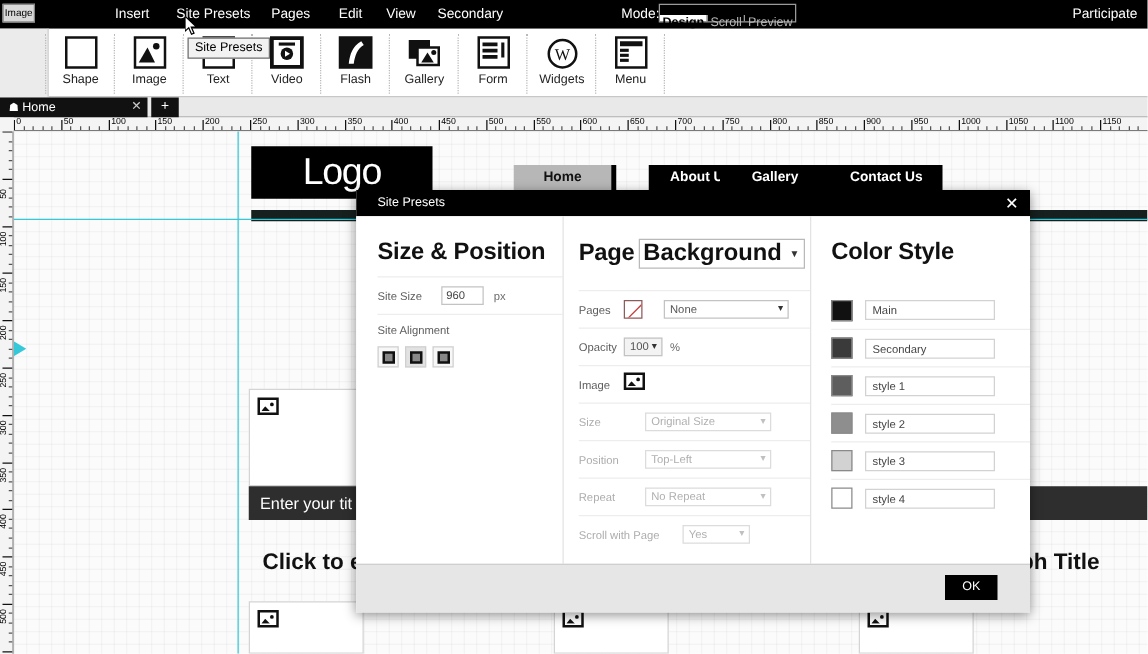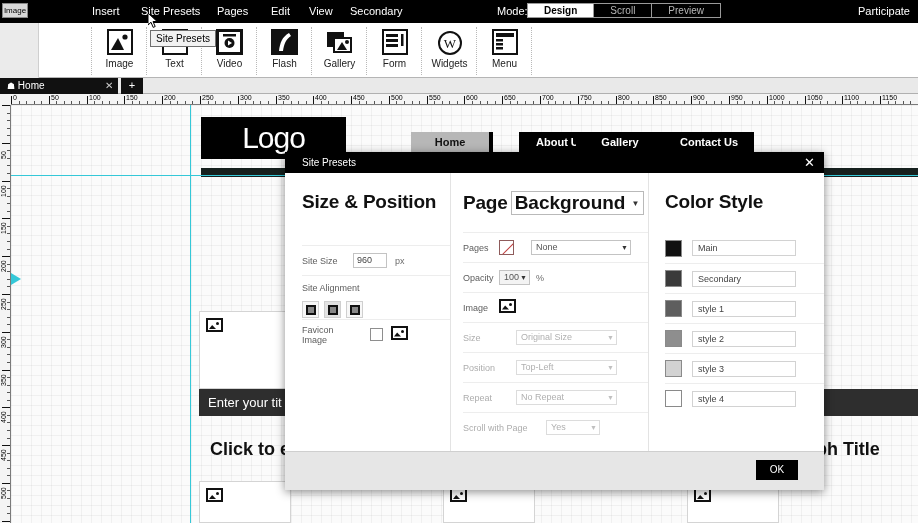--- a/index.html
+++ b/index.html
@@ -10,22 +10,22 @@
   #topbar { position:absolute; left:0; top:0; width:918px; height:23px;
     background:#000; color:#fff; font-size:11px; }
   #logo-box { position:absolute; left:2px; top:3px; width:26px; height:15px;
     background:#d8d8d8; border:1px solid #888; color:#000; font-size:8px;
     line-height:13px; text-align:center; overflow:hidden; }
   .menu-item { position:absolute; top:5px; font-size:11px; color:#fff;
     white-space:nowrap; cursor:default; }
   #mode-label { position:absolute; top:5px; left:497px; font-size:11px; color:#fff; }
   #mode-group { position:absolute; top:3px; left:527px; height:15px;
     border:1px solid #9a9a9a; display:flex; }
-  .mode-btn { font-size:10px; line-height:13px; padding:0 16px; color:#b6b6b6;
-    border-right:1px solid #9a9a9a; white-space:nowrap; }
+  .mode-btn { font-size:10px; line-height:13px; padding:0 2px; color:#b6b6b6;
+    border-right:1px solid #9a9a9a; white-space:nowrap;margin-top:8px; }
   .mode-btn:last-child { border-right:none; }
   .mode-btn.active { background:#fff; color:#000; font-weight:bold; }
   #participate { position:absolute; top:5px; right:8px; font-size:11px; color:#fff; }
 
   
   #toolbar { position:absolute; left:0; top:23px; width:918px; height:55px;
     background:#fff; border-bottom:1px solid #b5b5b5; }
   #toolbar::before { content:""; position:absolute; left:0; top:0;
     width:38px; height:55px; background:#ebebeb; border-right:1px solid #cfcfcf; }
   .tool { position:absolute; top:4px; width:56px; height:48px; text-align:center;
@@ -185,20 +185,26 @@
   <div id="mode-label">Mode:</div>
   <div id="mode-group">
     <div class="mode-btn active">Design</div>
     <div class="mode-btn">Scroll</div>
     <div class="mode-btn">Preview</div>
   </div>
   <div id="participate">Participate</div>
 </div>
 
 <div id="toolbar">
+  <div class="tool" style="left:36px">
+    <div class="glyph">
+        <div class="ic-box"></div>
+      </div>
+    <div class="lbl">Shape</div>
+  </div>
   <div class="tool" style="left:91px">
     <div class="glyph">
       <div class="ic-box" style="position:relative;">
         <svg width="22" height="22" viewBox="0 0 22 22" style="position:absolute;left:0;top:0">
           <polygon points="2,19 9,7 15,19" fill="#111"></polygon>
             <circle cx="16" cy="6" r="2.6" fill="#111"></circle>
         </svg>
       </div>
     </div>
     <div class="lbl">Image</div>
@@ -557,21 +563,21 @@
 
 <div id="modal">
   <div id="modal-header">
     <span>Site Presets</span>
     <span id="modal-close">✕</span>
   </div>
 
   <div id="modal-body">
 
     <div class="col c1">
-      <div class="coltitle" style="margin-bottom:32px;">Size &amp; Position</div>
+      <div class="coltitle" style="margin-bottom:8px;">Size &amp; Position</div>
 
       <div class="row first">
         <span class="rlbl" style="width:43px;">Site Size</span>
         <span class="tinput" style="width:34px; margin-left:8px;">960</span>
         <span class="unit" style="margin-left:8px;">px</span>
       </div>
 
       <div class="row" style="height:44px; align-items:flex-start; padding-top:7px; display:block;">
         <div class="rlbl">Site Alignment</div>
         <div class="align-btns" style="margin-top:8px;">
@@ -580,25 +586,20 @@
             </div>
           <div class="abtn" style="background:#e2e2e2;">
               <div class="sq"></div>
             </div>
           <div class="abtn">
               <div class="sq"></div>
             </div>
         </div>
       </div>
 
-      <div class="row">
-        <span class="rlbl" style="width:58px;">Favicon Image</span>
-        <span class="chk" style="margin-left:10px;"></span>
-        <span style="margin-left:8px;"><span class="picicon"></span></span>
-      </div>
     </div>
 
     <div class="col c2">
       <div class="hdrow" style="margin-bottom:17px;">
         <span class="coltitle">Page</span>
         <span class="sel-bg">
           <span>Background</span>
           <span class="car">▼</span>
         </span>
       </div>

